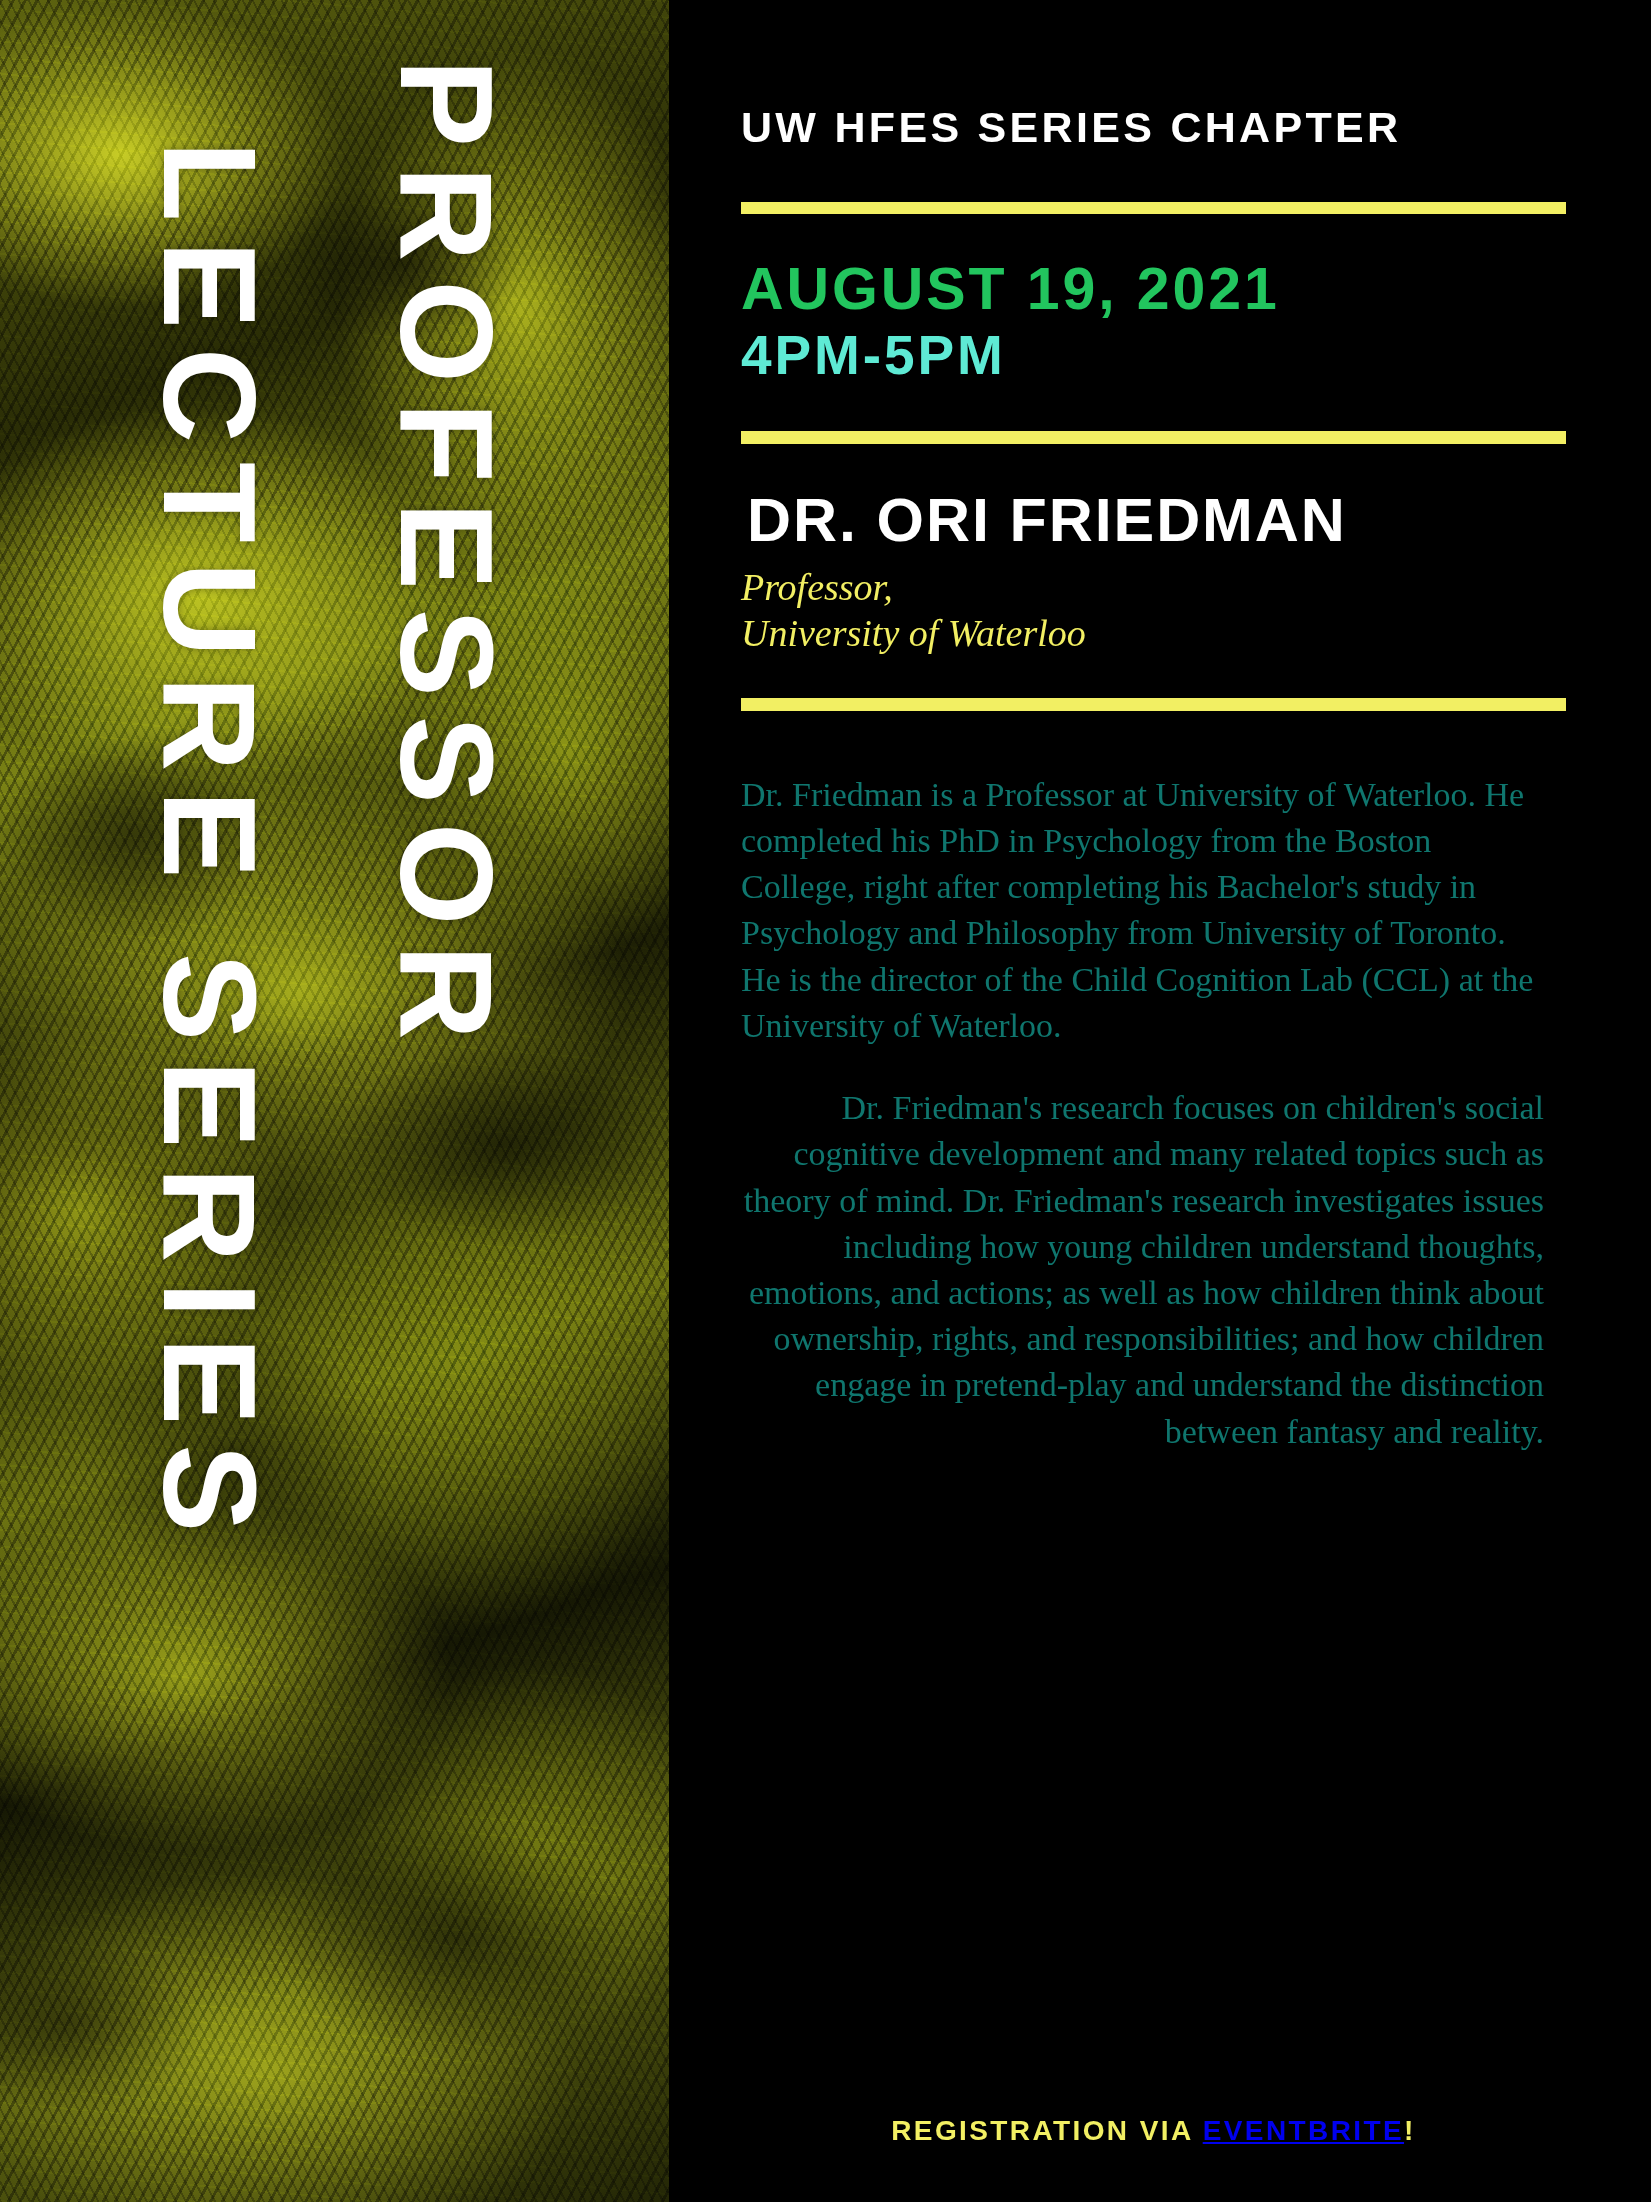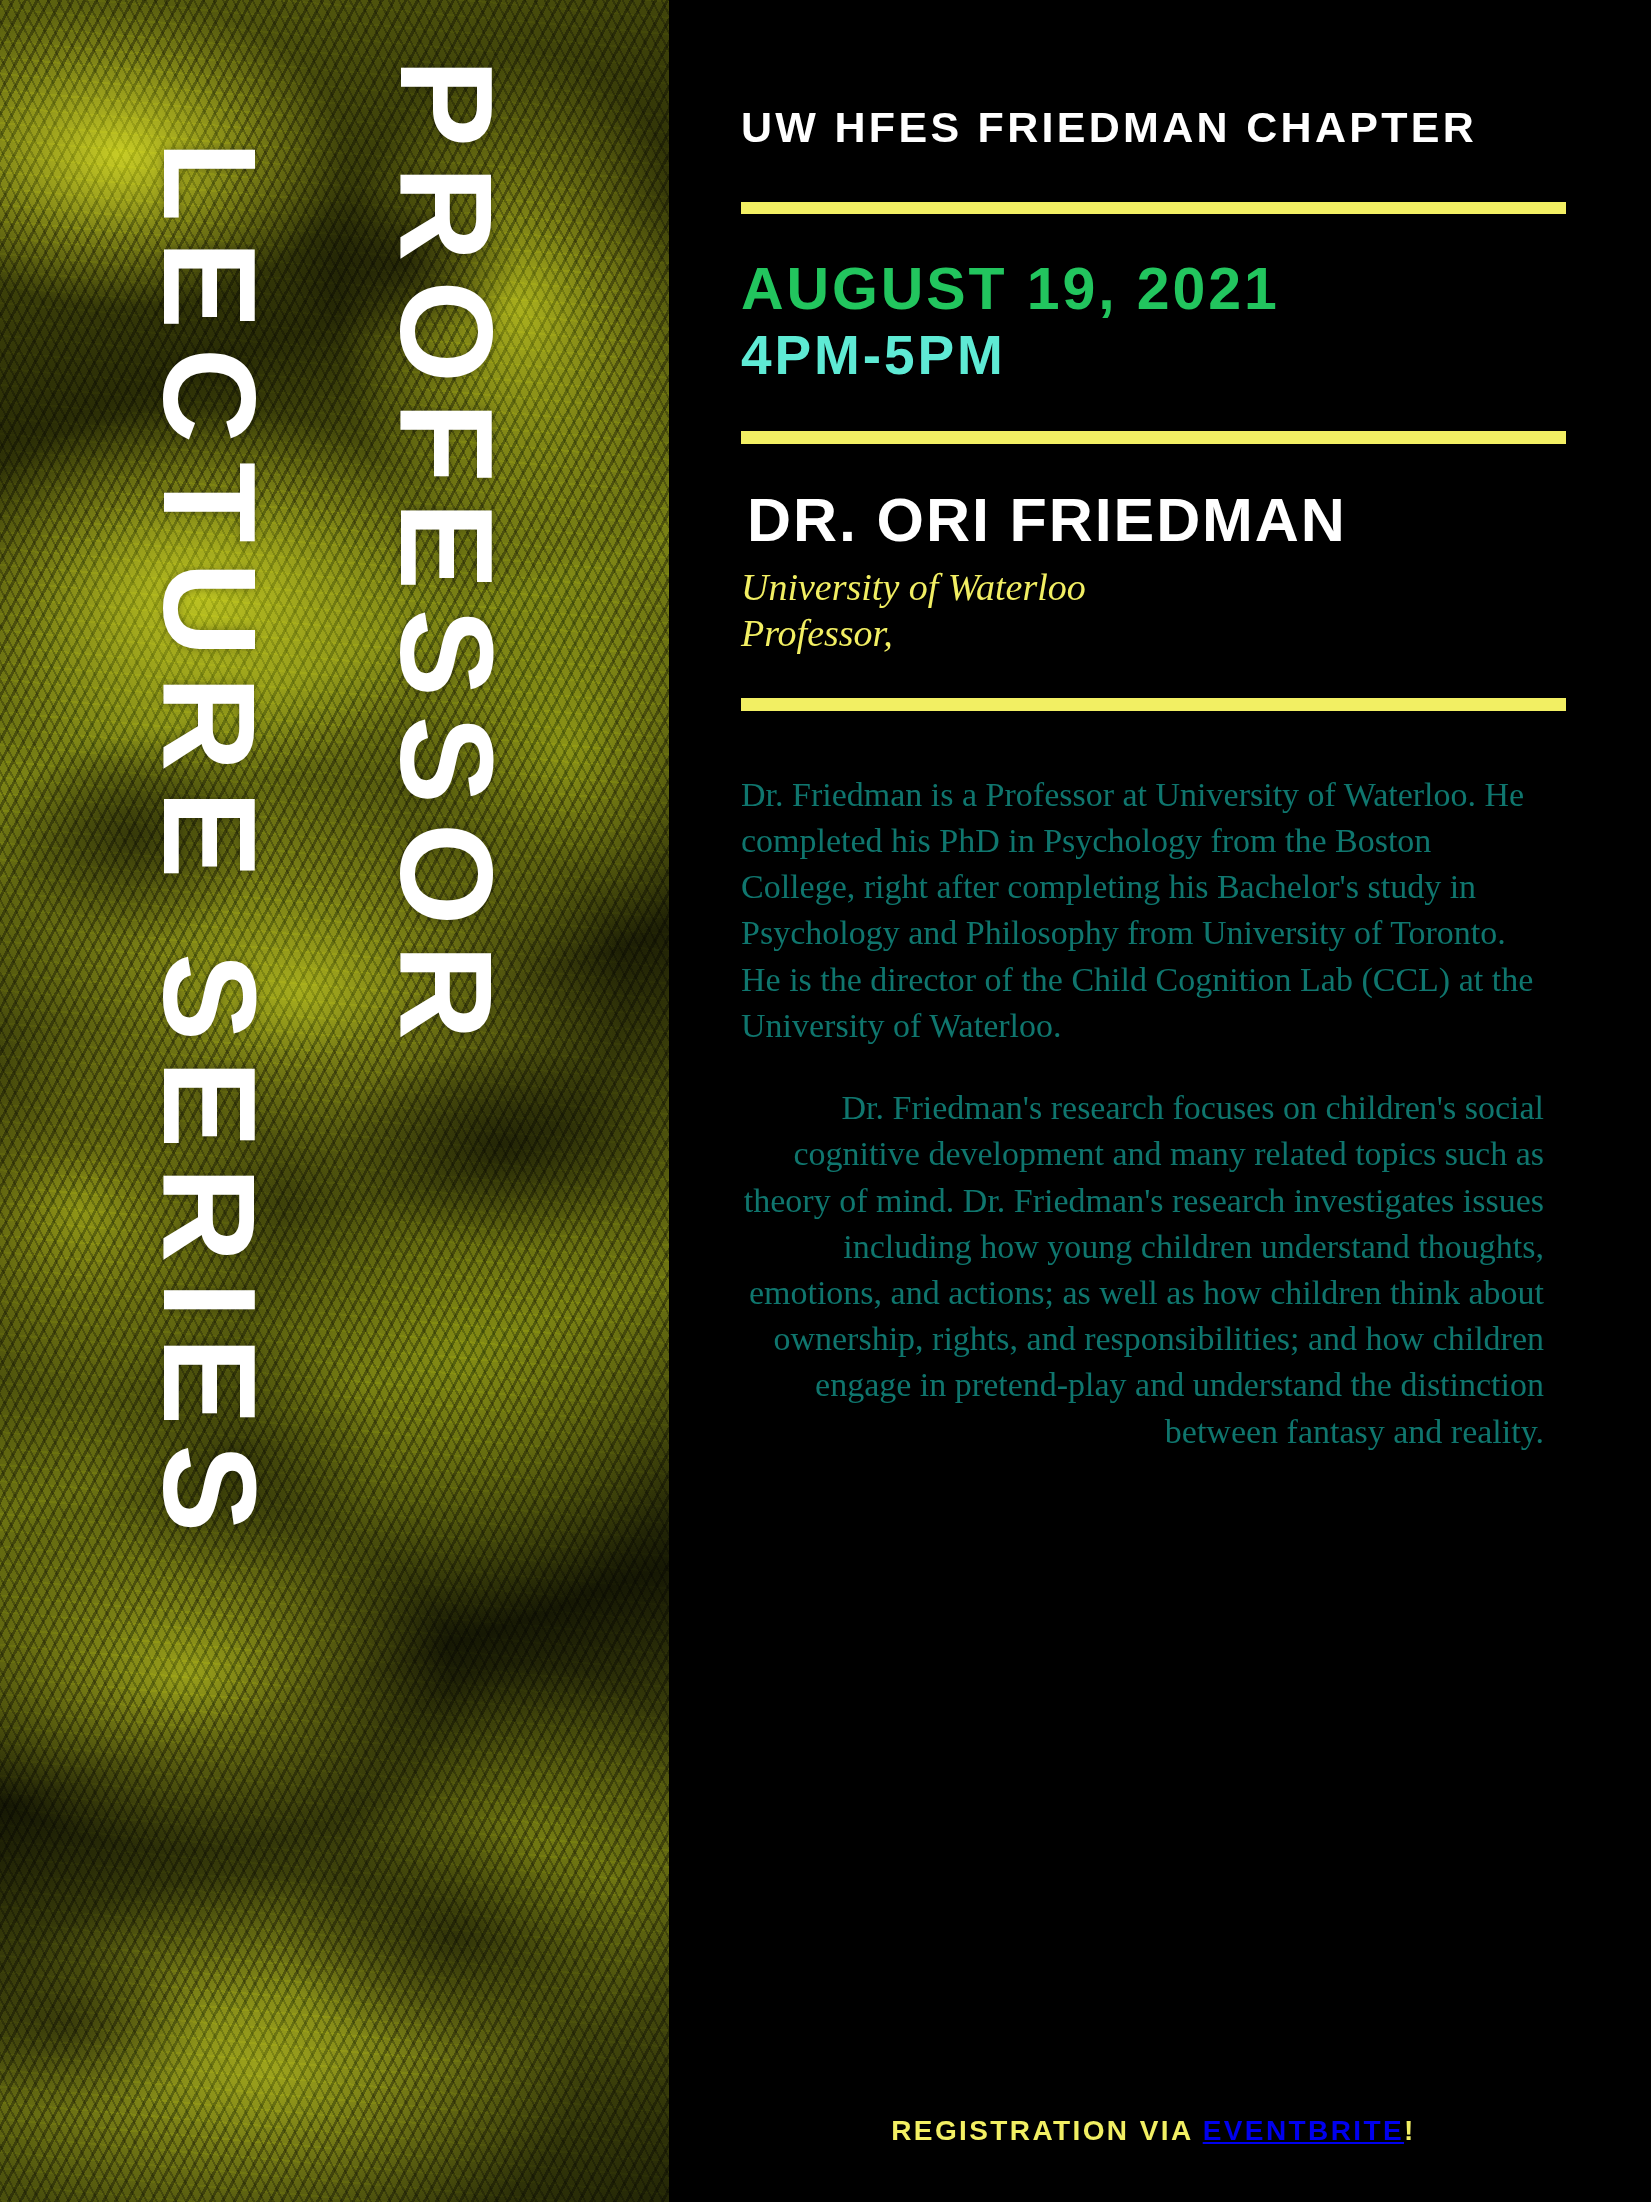--- a/index.html
+++ b/index.html
@@ -192,33 +192,33 @@
 
   <div class="left-panel">
     <div class="vertical-titles">
       <div class="vtitle vtitle-professor">PROFESSOR</div>
       <div class="vtitle vtitle-lecture-series">LECTURE SERIES</div>
     </div>
   </div>
 
   <div class="right-panel">
 
-    <div class="chapter-title">UW HFES FRIEDMAN CHAPTER</div>
+    <div class="chapter-title">UW HFES SERIES CHAPTER</div>
 
     <div class="rule rule-1"></div>
 
     <div class="date-line">AUGUST 19, 2021</div>
     <div class="time-line">4PM-5PM</div>
 
     <div class="rule rule-2"></div>
 
     <div class="speaker-name">DR. ORI FRIEDMAN</div>
     <div class="speaker-affil">
+      <div>Professor,</div>
       <div>University of Waterloo</div>
-      <div>Professor,</div>
     </div>
 
     <div class="rule rule-3"></div>
 
     <div class="bio">
       <p>Dr. Friedman is a Professor at University of Waterloo. He completed his PhD in Psychology from the Boston College, right after completing his Bachelor's study in Psychology and Philosophy from University of Toronto. He is the director of the Child Cognition Lab (CCL) at the University of Waterloo.</p>
       <p>Dr. Friedman's research focuses on children's social cognitive development and many related topics such as theory of mind. Dr. Friedman's research investigates issues including how young children understand thoughts, emotions, and actions; as well as how children think about ownership, rights, and responsibilities; and how children engage in pretend-play and understand the distinction between fantasy and reality.</p>
     </div>
 
     <div class="footer">

